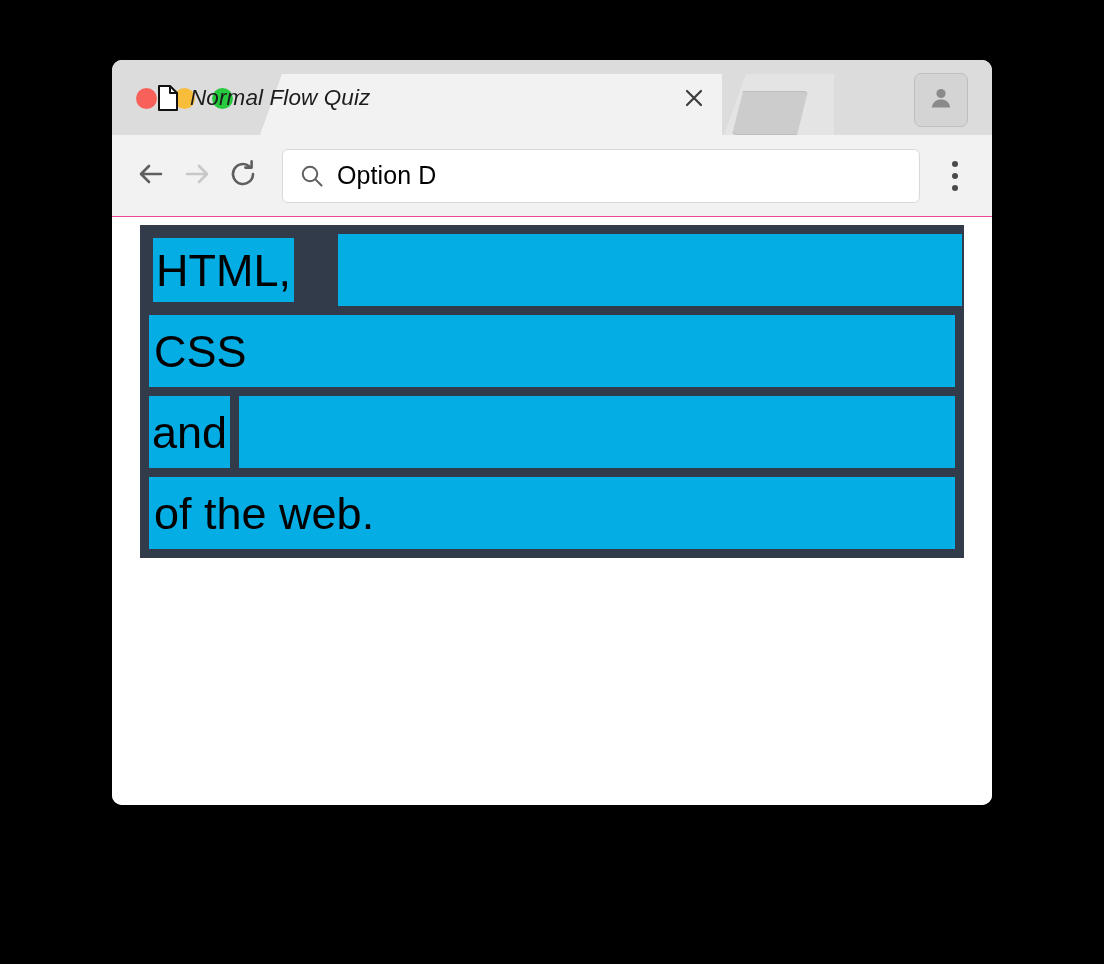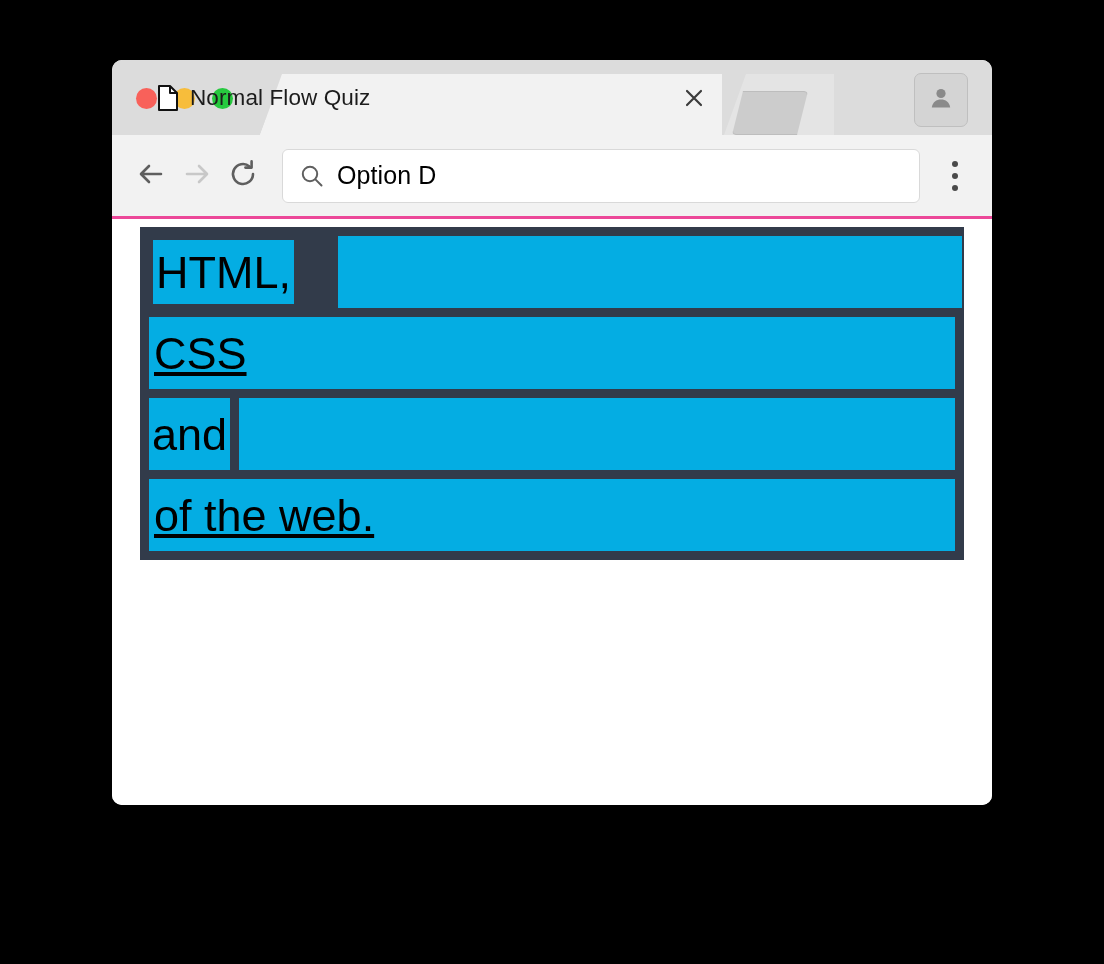--- a/index.html
+++ b/index.html
@@ -32,20 +32,21 @@
     display: flex;
     flex-direction: column;
   }
 
   
   .tabstrip {
     position: relative;
     height: 75px;
     background: #dcdcdc;
     flex: 0 0 auto;
+    font-style: italic;
   }
 
   .traffic-lights {
     position: absolute;
     left: 24px;
     top: 28px;
     display: flex;
     gap: 17px;
     z-index: 5;
   }
@@ -151,21 +152,21 @@
     align-items: center;
     justify-content: center;
     z-index: 6;
   }
 
   
   .toolbar {
     position: relative;
     height: 81px;
     background: #f2f2f2;
-    border-bottom: 3px solid #ec4899;
+    border-bottom: 1px solid #ec4899;
     flex: 0 0 auto;
     display: flex;
     align-items: center;
   }
 
   .nav-btn {
     width: 46px;
     height: 46px;
     display: flex;
     align-items: center;
@@ -246,21 +247,21 @@
     font-size: 45px;
     line-height: 1;
     display: flex;
     align-items: center;
     white-space: pre;
     box-sizing: border-box;
     height: 72px;
   }
   .seg.bordered { border: 4px solid #323b4a; }
   .seg.filler   { flex: 1 1 auto; }
-  .seg.full     { flex: 1 1 auto; padding-left: 5px; text-decoration: underline; }
+  .seg.full     { flex: 1 1 auto; padding-left: 5px; }
   .seg.word     { padding: 0 3px; }
   .seg.gap      { width: 9px; background: #323b4a; flex: 0 0 auto; }
 
   
   .line-row.wide { margin-right: -7px; gap: 40px; }
 </style>
 </head>
 <body>
 
 <div id="root">

